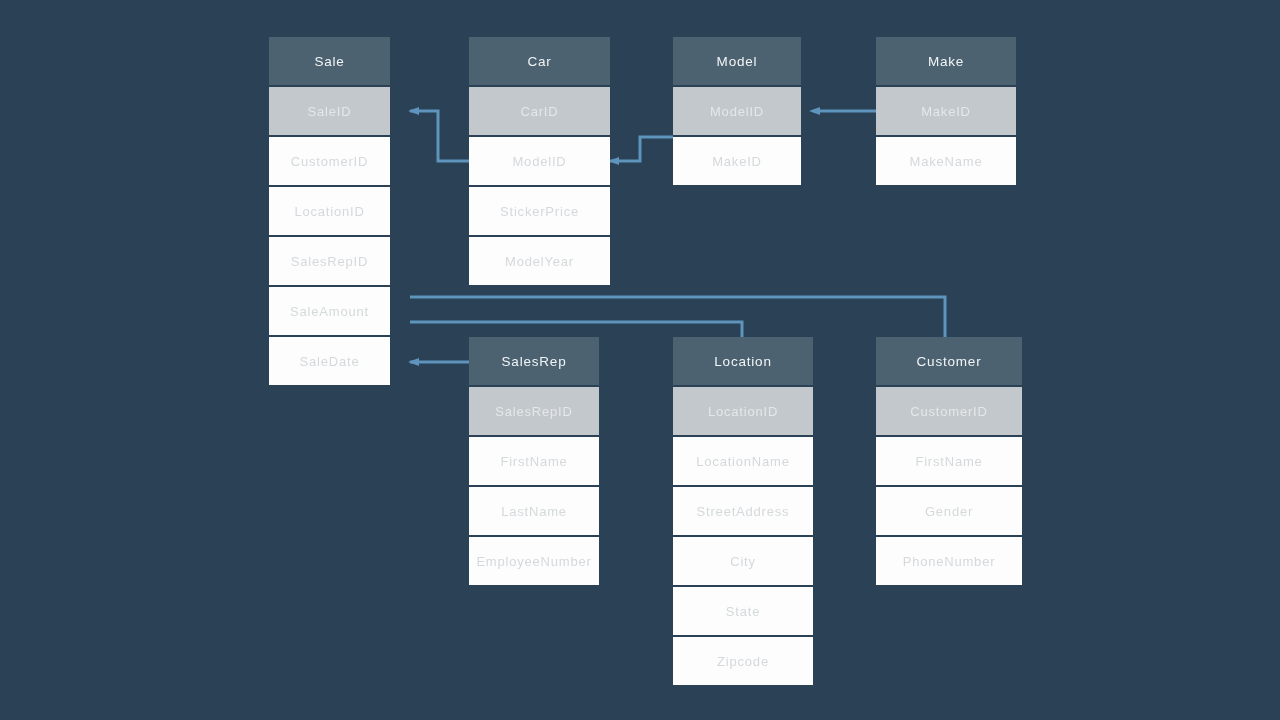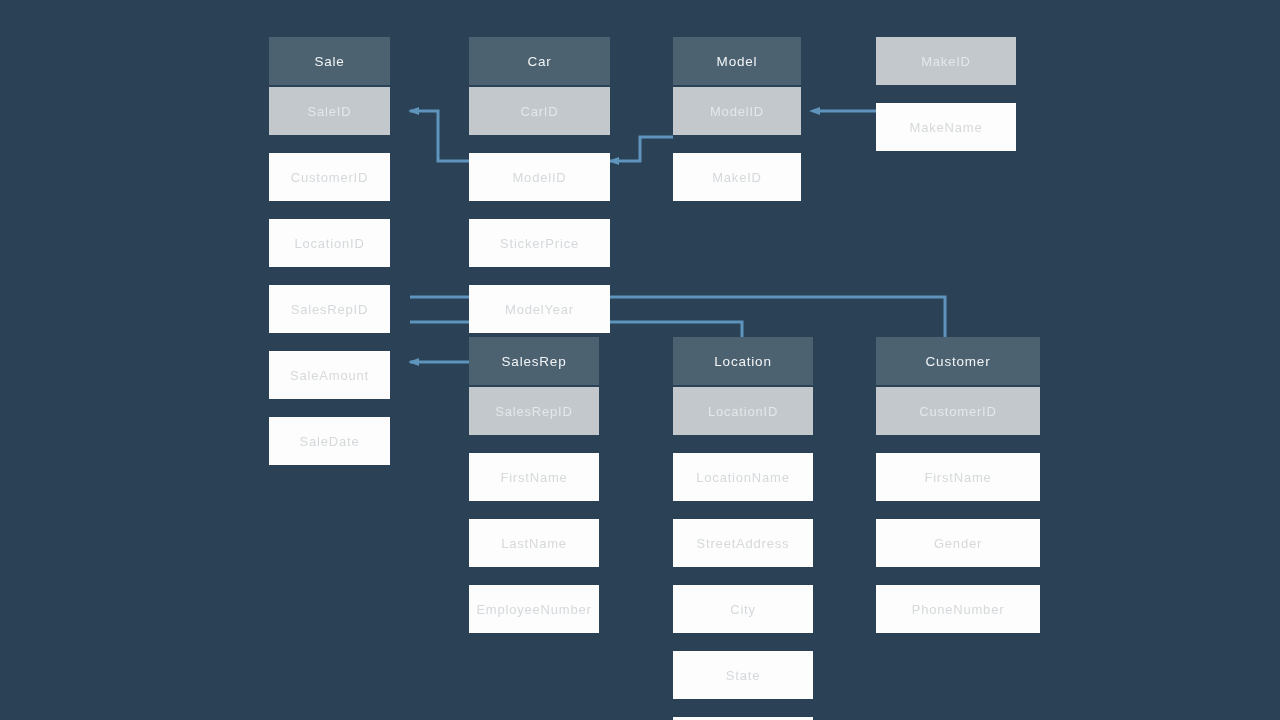--- a/index.html
+++ b/index.html
@@ -21,21 +21,21 @@
   .canvas{position:relative;width:1280px;height:720px;background:var(--bg);}
   .wires{position:absolute;left:0;top:0;width:1280px;height:720px;pointer-events:none;}
   .db-table{position:absolute;}
   .db-table .hdr{
     height:48px;margin-bottom:2px;
     background:var(--header);color:var(--header-text);
     display:flex;align-items:center;justify-content:center;
     font-size:13.5px;letter-spacing:0.8px;font-weight:400;
   }
   .db-table .row{
-    height:48px;margin-bottom:18px;
+    height:48px;margin-bottom:2px;
     background:var(--row);color:var(--row-text);
     display:flex;align-items:center;justify-content:center;
     font-size:13px;letter-spacing:0.8px;font-weight:400;
   }
   .db-table .row.pk{
     background:var(--pk);color:var(--pk-text);
   }
 </style>
 </head>
 <body>
@@ -77,20 +77,21 @@
     <div class="row">ModelYear</div>
   </div>
 
   <div class="db-table" style="left:673px;top:37px;width:128px">
     <div class="hdr">Model</div>
     <div class="row pk">ModelID</div>
     <div class="row">MakeID</div>
   </div>
 
   <div class="db-table" style="left:876px;top:37px;width:140px">
+    <div class="hdr">Make</div>
     <div class="row pk">MakeID</div>
     <div class="row">MakeName</div>
   </div>
 
   <div class="db-table" style="left:469px;top:337px;width:130px">
     <div class="hdr">SalesRep</div>
     <div class="row pk">SalesRepID</div>
     <div class="row">FirstName</div>
     <div class="row">LastName</div>
     <div class="row">EmployeeNumber</div>
@@ -99,21 +100,21 @@
   <div class="db-table" style="left:673px;top:337px;width:140px">
     <div class="hdr">Location</div>
     <div class="row pk">LocationID</div>
     <div class="row">LocationName</div>
     <div class="row">StreetAddress</div>
     <div class="row">City</div>
     <div class="row">State</div>
     <div class="row">Zipcode</div>
   </div>
 
-  <div class="db-table" style="left:876px;top:337px;width:164px">
+  <div class="db-table" style="left:876px;top:337px;width:146px">
     <div class="hdr">Customer</div>
     <div class="row pk">CustomerID</div>
     <div class="row">FirstName</div>
     <div class="row">Gender</div>
     <div class="row">PhoneNumber</div>
   </div>
 
 </div>
 
 </body></html>

